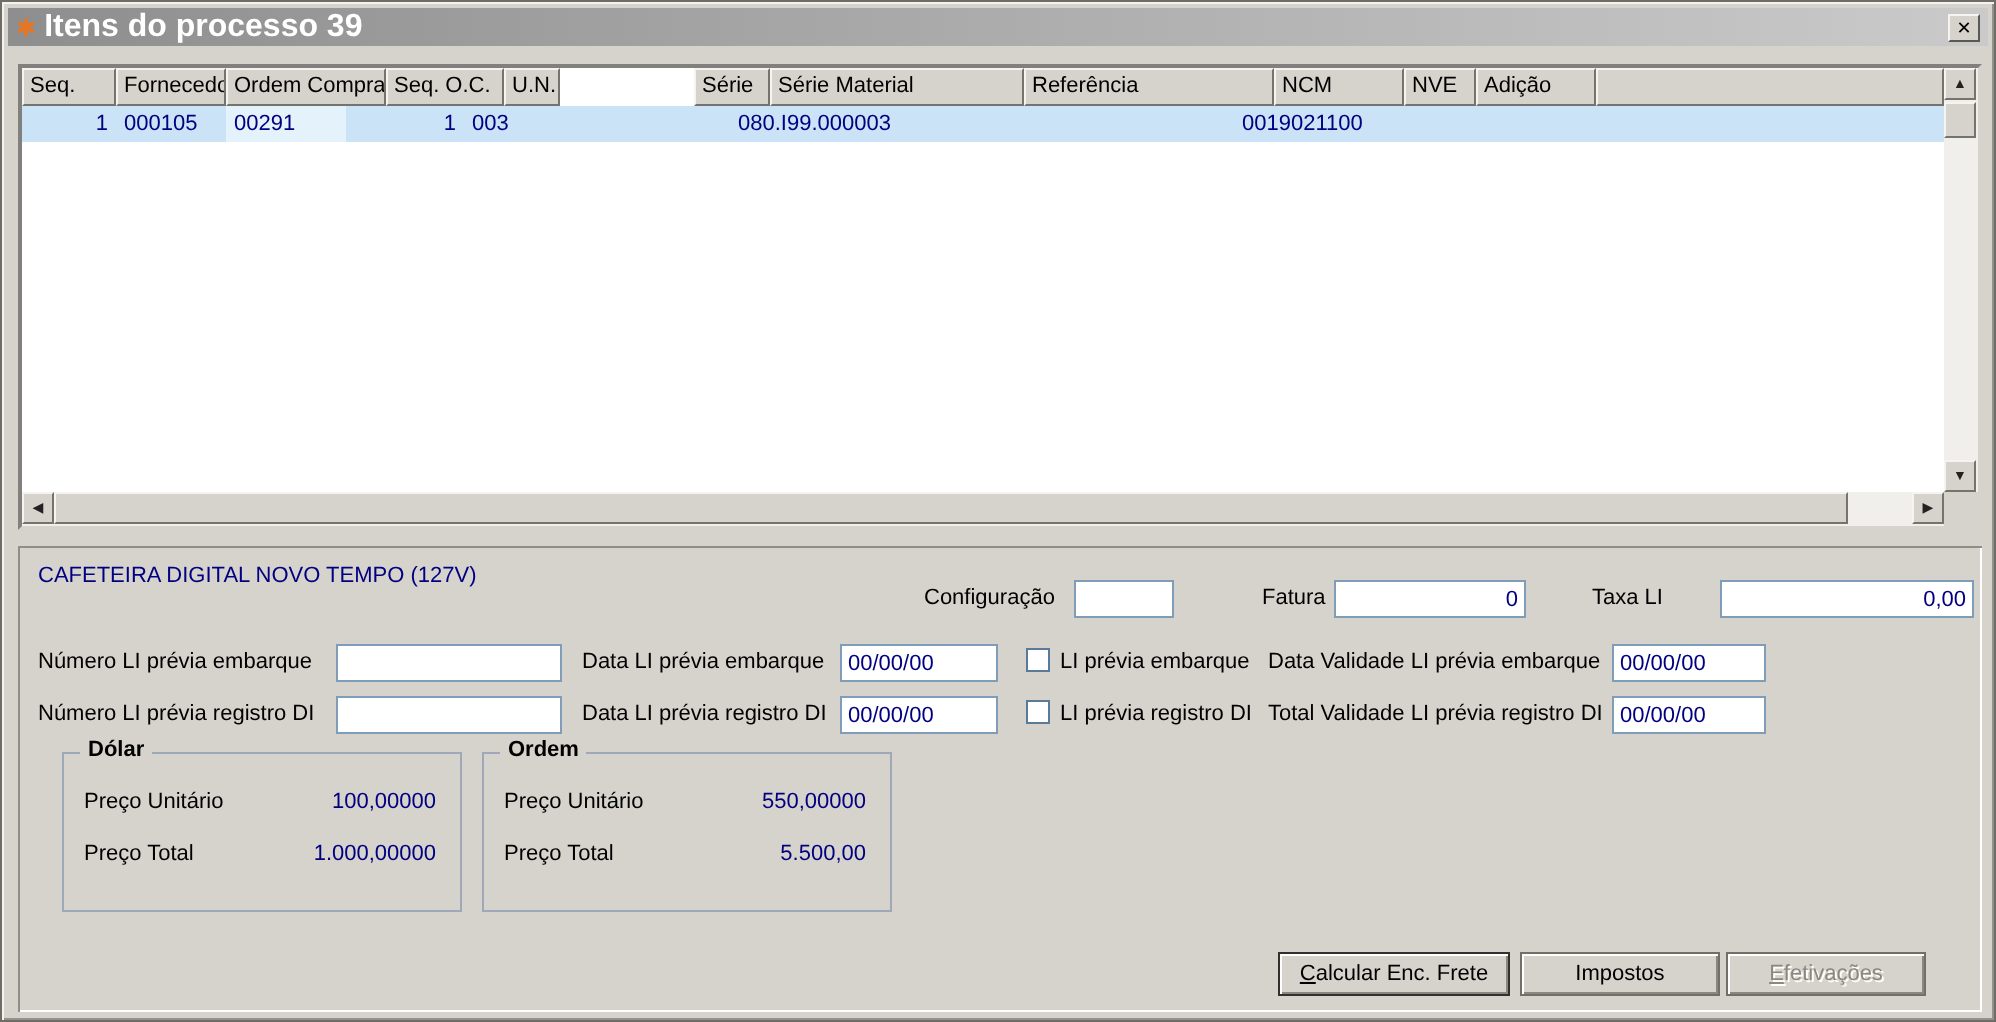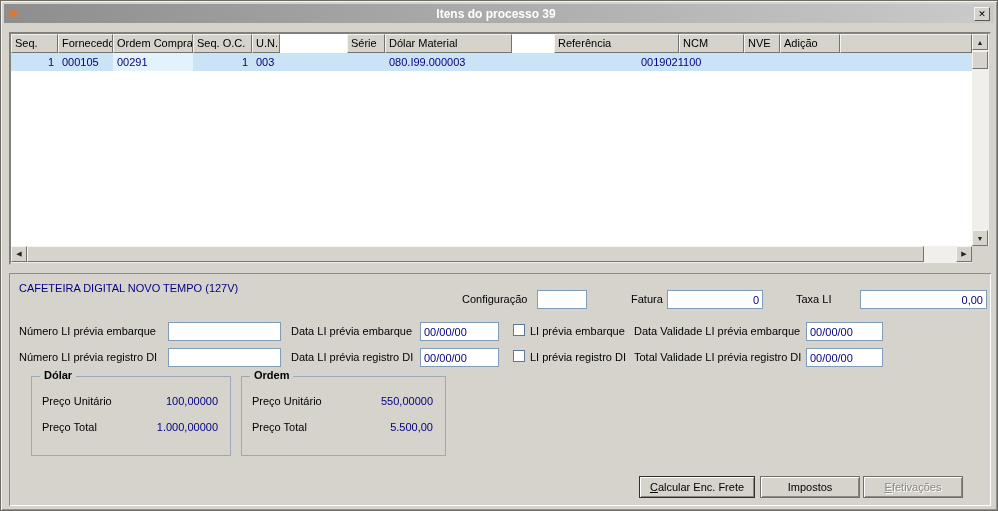--- a/index.html
+++ b/index.html
@@ -12,21 +12,21 @@
     font-family:"Liberation Sans", sans-serif; font-size:11px; color:#000;
     overflow:hidden;
   }
   
   .titlebar {
     position:absolute; left:3px; top:3px; right:3px; height:19px;
     background:linear-gradient(90deg,#8e8e8e,#cacaca);
     display:flex; align-items:center; padding:0 4px; gap:4px;
   }
   .title-icon { font-size:12px; color:#e87522; line-height:12px; }
-  .title-text { flex:1; color:#ffffff; font-weight:bold; font-size:12px; white-space:nowrap;text-align:center; }
+  .title-text { flex:1; color:#ffffff; font-weight:bold; font-size:16px; white-space:nowrap; }
   .close-btn {
     width:16px; height:14px; background:#d6d3cc; text-align:center;
     border:1px solid; border-color:#f5f4f1 #5a5955 #5a5955 #f5f4f1;
     font-size:9px; line-height:12px; color:#000; cursor:default;
   }
   
   .grid {
     position:absolute; left:8px; top:31px; width:982px; height:233px;
     background:#ffffff;
     border:2px inset #d6d3cc;
@@ -115,32 +115,32 @@
 
   <div class="grid">
     <div class="grid-header" id="grid-header">
         <div class="gh-cell" style="width: 47px;">Seq.</div>
         <div class="gh-cell" style="width: 55px;">Fornecedor</div>
         <div class="gh-cell" style="width: 80px;">Ordem Compra</div>
         <div class="gh-cell" style="width: 59px;">Seq. O.C.</div>
         <div class="gh-cell" style="width: 28px;">U.N.</div>
         <div class="gh-cell" style="width: 67px; margin-top: 29px;">NF</div>
         <div class="gh-cell" style="width: 38px;">Série</div>
-        <div class="gh-cell" style="width: 127px;">Dólar Material</div>
-        <div class="gh-cell" style="width: 125px; margin-left: 42px;">Referência</div>
+        <div class="gh-cell" style="width: 127px;">Série Material</div>
+        <div class="gh-cell" style="width: 125px;">Referência</div>
         <div class="gh-cell" style="width: 65px;">NCM</div>
         <div class="gh-cell" style="width: 36px;">NVE</div>
         <div class="gh-cell" style="width: 60px;">Adição</div>
         <div class="gh-cell gh-fill"></div>
       </div>
     <div class="grid-rows" id="grid-rows">
         <div class="grid-row">
           <div class="gr-cell" style="width: 47px; text-align: right;">1</div>
           <div class="gr-cell" style="width: 55px; text-align: left;">000105</div>
-          <div class="gr-cell focused" style="width: 80px; text-align: left;">00291</div>
+          <div class="gr-cell focused" style="width: 60px; text-align: left;">00291</div>
           <div class="gr-cell" style="width: 59px; text-align: right;">1</div>
           <div class="gr-cell" style="width: 28px; text-align: left;">003</div>
           <div class="gr-cell" style="width: 67px; text-align: left;"></div>
           <div class="gr-cell" style="width: 38px; text-align: left;"></div>
           <div class="gr-cell" style="width: 127px; text-align: left;">080.I99.000003</div>
           <div class="gr-cell" style="width: 125px; text-align: left;"></div>
           <div class="gr-cell" style="width: 65px; text-align: left;">0019021100</div>
           <div class="gr-cell" style="width: 36px; text-align: left;"></div>
           <div class="gr-cell" style="width: 150px; text-align: left;"></div>
           <div class="gr-cell" style="width: 60px; text-align: left;"></div>

